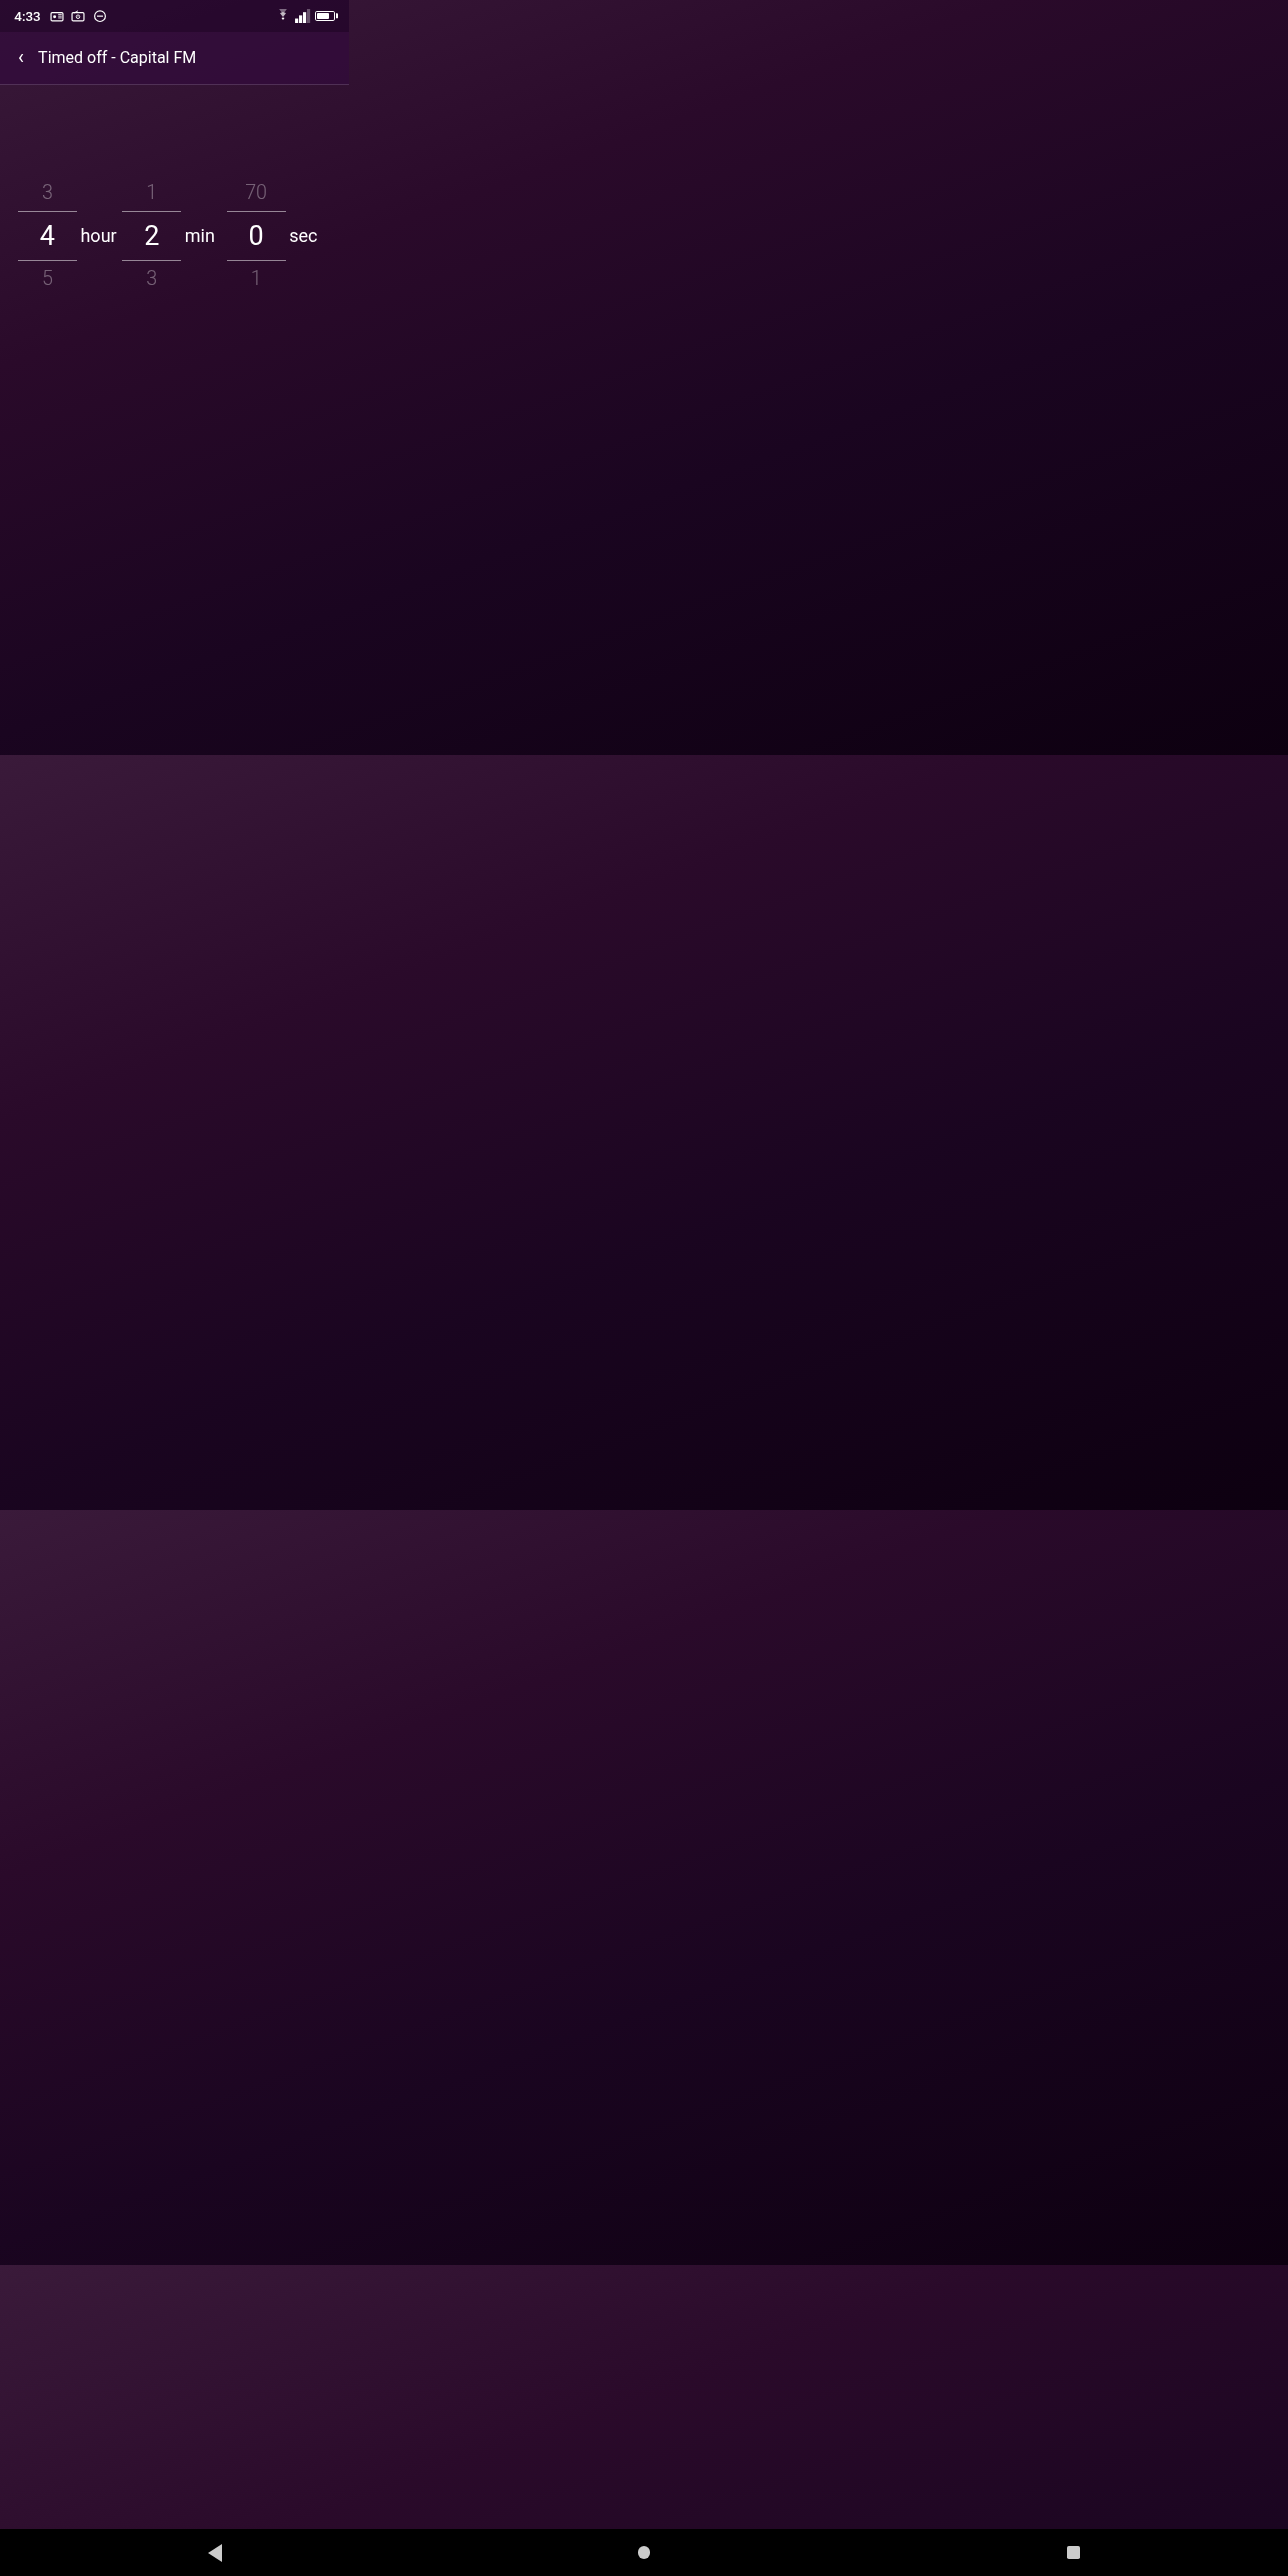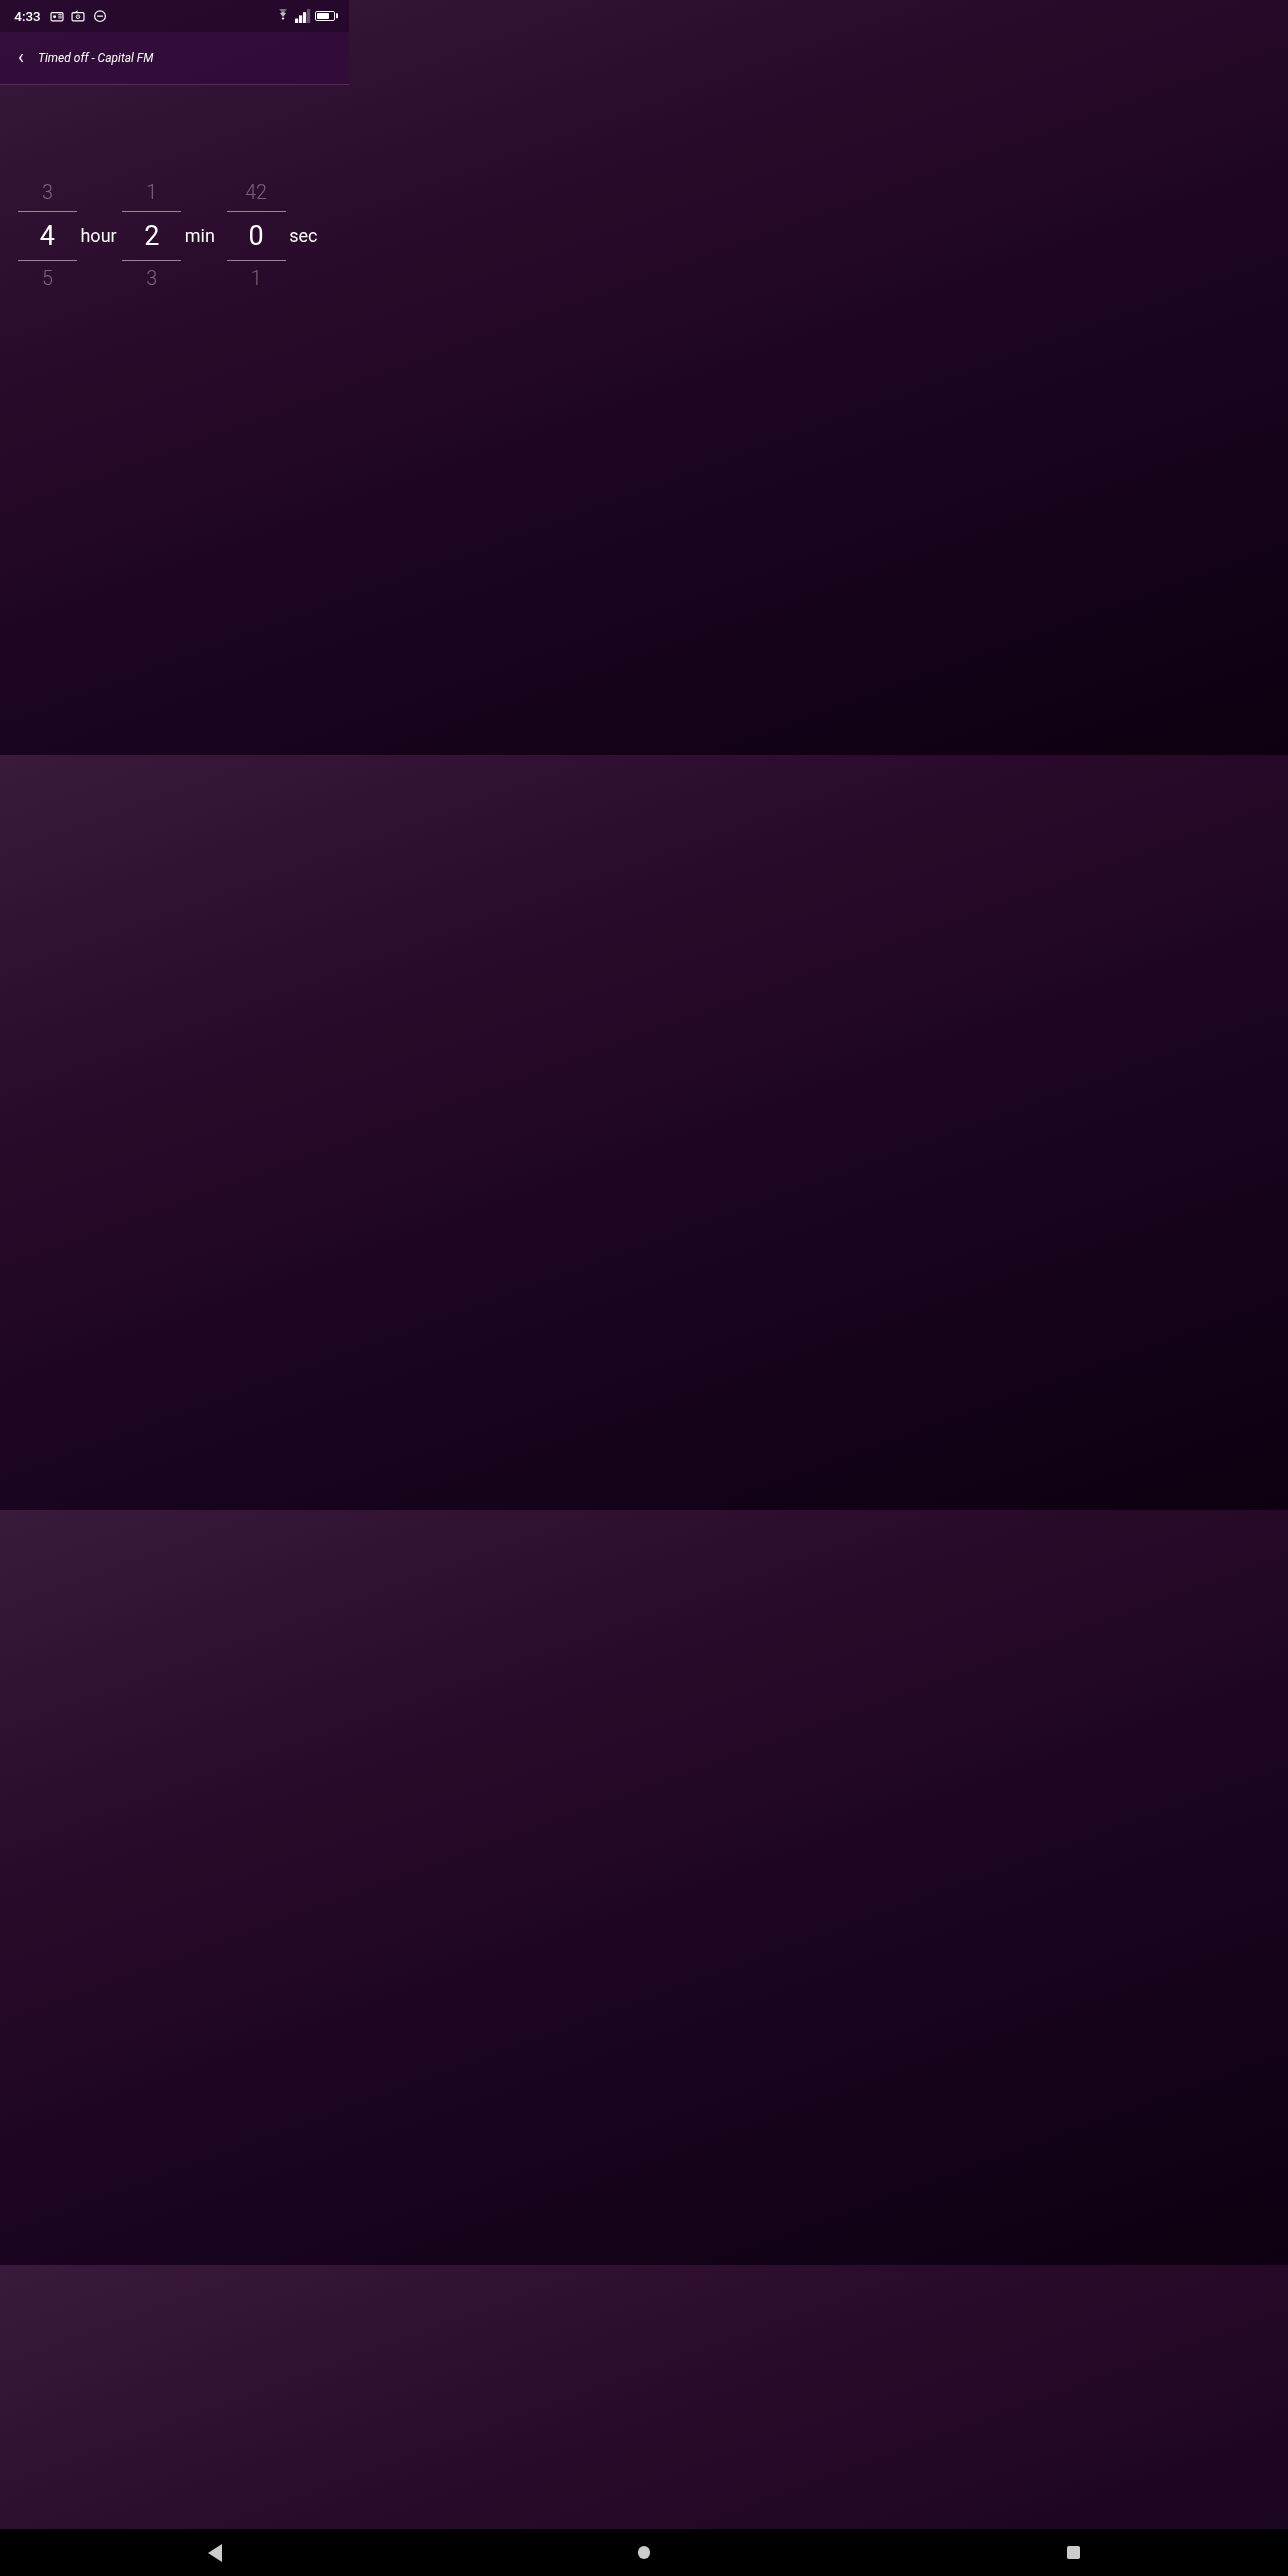--- a/index.html
+++ b/index.html
@@ -93,24 +93,23 @@
 
     .back-button {
       font-size: 19.7px;
       color: white;
       margin-right: 10.7px;
       cursor: pointer;
       padding: 3.6px;
     }
 
     .header-title {
-      font-size: 12px;
+      font-size: 16px;
       font-weight: 400;
       color: white;
-      font-style: italic;
     }
 
     .main-content {
       display: flex;
       flex-direction: column;
       align-items: center;
       padding: 54px 18px 18px;
       flex: 1;
     }
 
@@ -346,21 +345,21 @@
       <div class="picker-value-below">3</div>
     </div>
 
     <div class="picker-label">
       <div class="picker-spacer-above"></div>
       <div class="picker-label-text">min</div>
       <div class="picker-spacer-below"></div>
     </div>
 
     <div class="picker-column">
-      <div class="picker-value-above">42</div>
+      <div class="picker-value-above">70</div>
       <div class="picker-value-selected">0</div>
       <div class="picker-value-below">1</div>
     </div>
 
     <div class="picker-label">
       <div class="picker-spacer-above"></div>
       <div class="picker-label-text">sec</div>
       <div class="picker-spacer-below"></div>
     </div>
 

